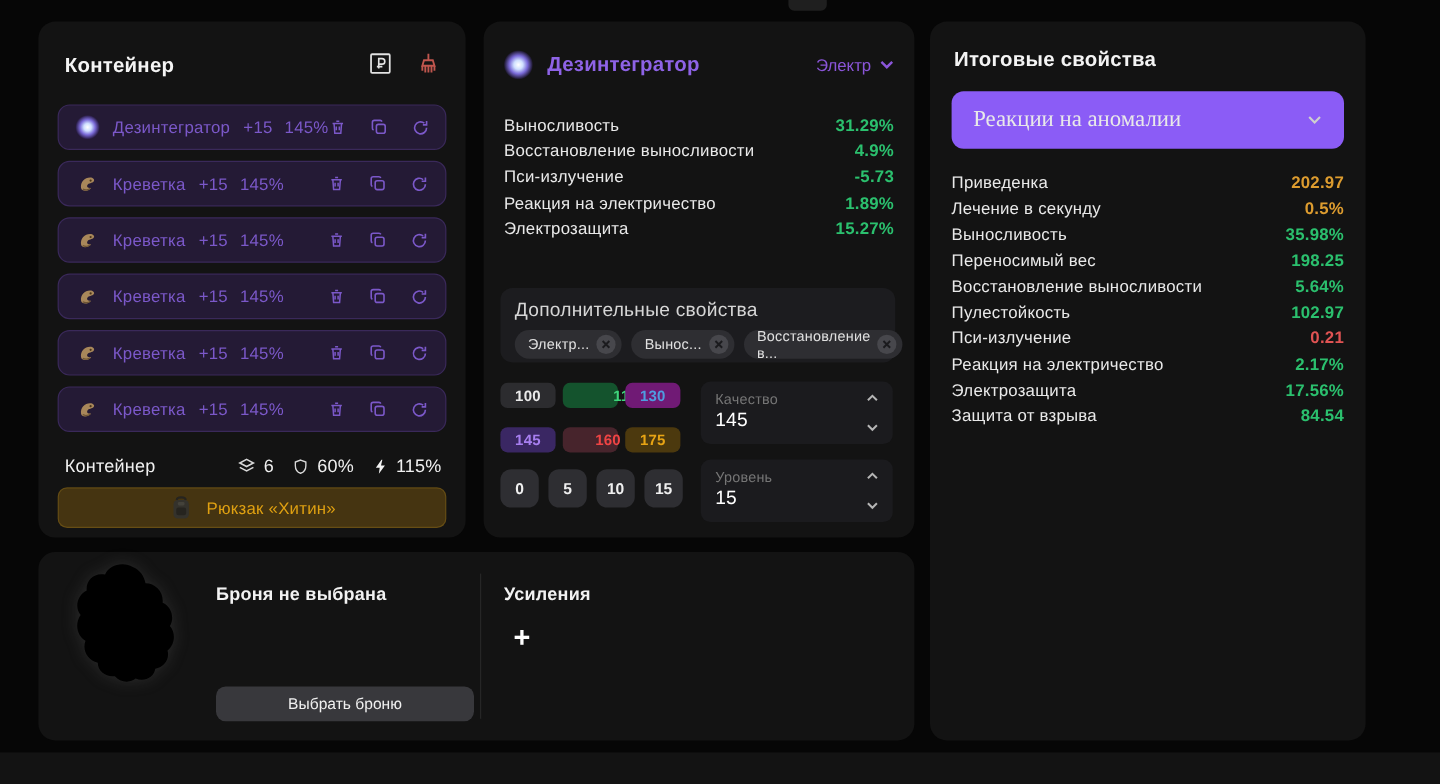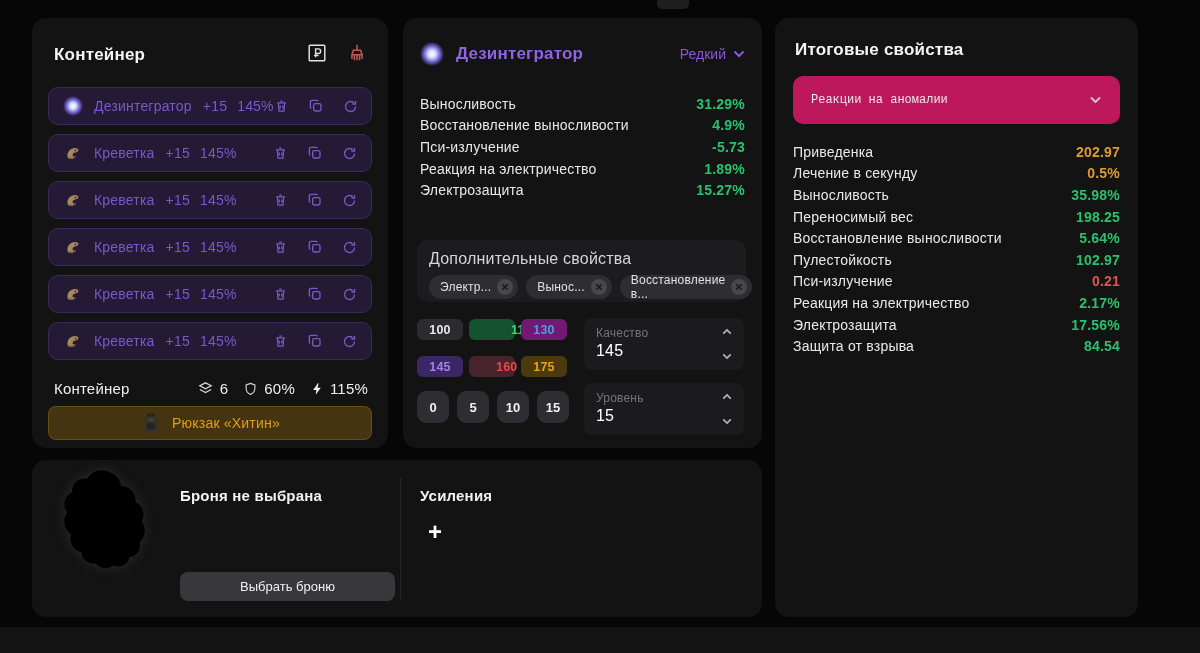--- a/index.html
+++ b/index.html
@@ -98,23 +98,23 @@
     background:#38383c; border:none; border-radius:8px; color:#f0f0f0; font-size:13px;
     font-family:inherit; cursor:pointer; }
   .bp-divider{ position:absolute; left:368px; top:18px; bottom:18px; width:1px; background:#262626; }
   .boosts-title{ position:absolute; left:388px; top:27px; font-size:15px; font-weight:bold; color:#f2f2f2; }
   .boost-add-btn{ position:absolute; left:396px; top:60px; background:none; border:none; cursor:pointer;
     color:#fff; font-size:24px; font-weight:bold; font-family:inherit; line-height:1; }
 
   
   .right-panel{ left:775px; top:18px; width:363px; height:599px; padding:0 18px; }
   .rp-title{ font-size:17px; font-weight:bold; color:#f4f4f4; padding:22px 2px 16px 2px; }
-  .rp-dropdown{ width:100%; height:48px; background:#be185d; border:none; border-radius:10px;
+  .rp-dropdown{ width:100%; height:48px; background:#8b5cf6; border:none; border-radius:10px;
     display:flex; align-items:center; justify-content:space-between; padding:0 18px;
-    color:#e9e9e9; font-size:12px; font-family:Liberation Mono, monospace; cursor:pointer; }
+    color:#e9e9e9; font-size:19px; font-family:Liberation Serif, serif; cursor:pointer; }
   .rp-stats{ margin-top:17px; }
 </style>
 </head>
 <body>
 
 <div class="page">
   <div class="top-notch"></div>
 
   <div class="panel left-panel">
     <div class="lp-header">
@@ -380,21 +380,21 @@
     </button>
   </div>
 
   <div class="panel middle-panel">
     <div class="mp-header">
       <span class="mp-orb item-icon">
           <span class="orb"></span>
         </span>
       <span class="mp-title">Дезинтегратор</span>
       <button class="rarity-btn">
-        <span>Редкий</span>
+        <span>Электр</span>
         <svg width="12" height="8" viewBox="0 0 12 8" fill="none" stroke="#8a55d8" stroke-width="2">
             <path d="M1.5 1.5L6 6l4.5-4.5"></path>
           </svg>
       </button>
     </div>
 
     <div class="mp-stats">
 
         <div class="stat-row">
           <span class="stat-label">Выносливость</span>

